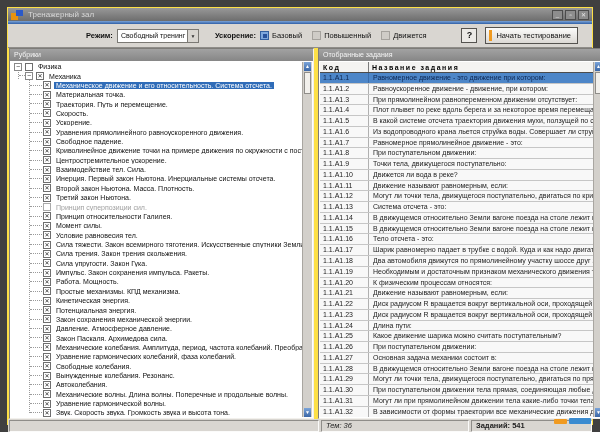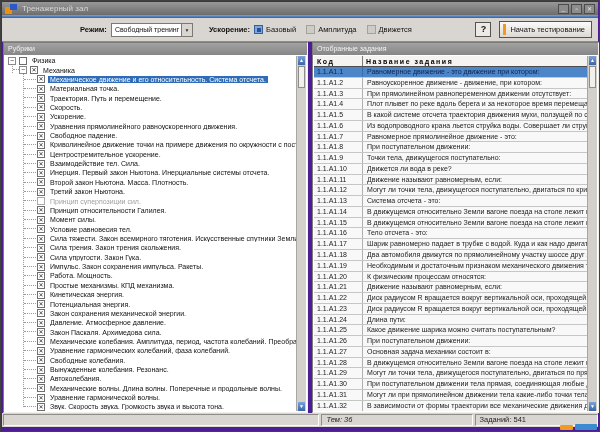--- a/index.html
+++ b/index.html
@@ -1,17 +1,17 @@
 <!DOCTYPE html>
 <html><head>
 <meta charset="utf-8">
 <style>
   * { margin:0; padding:0; box-sizing:border-box; }
   html,body { width:600px; height:432px; overflow:hidden; font-family:"Liberation Sans", sans-serif; }
-  .window { position:fixed; inset:0; background:#4c1d95; border:1px solid #404040; }
+  .window { position:fixed; inset:0; background:#fde047; border:7px solid #404040; }
 
   
   .titlebar { position:absolute; left:1px; top:1px; right:1px; height:13px;
     background:linear-gradient(#989898,#6d6d6d); display:flex; align-items:center; padding:0 3px; }
   .app-icon { width:13px; height:10px; position:relative; margin-right:4px; }
   .app-icon .o { position:absolute; left:0; top:3px; width:7px; height:7px; background:#e8920f; }
   .app-icon .b { position:absolute; left:5px; top:0; width:7px; height:6px; background:#2b59c8; }
   .title-text { color:#d8d8d8; font-size:8px; flex:1; white-space:nowrap; }
   .winbtns { display:flex; gap:2px; }
   .winbtn { width:11px; height:10px; background:#8d8d8d; border:1px solid #4c4c4c; color:#e8e8e8;
@@ -31,21 +31,21 @@
   .diff-label { margin-left:16px; }
   .diff-group { display:flex; align-items:center;text-align:right; }
   .diff-item { display:flex; align-items:center; margin-right:10px; }
   .dcb { width:9px; height:9px; border:1px solid #a5a29d; background:#cfccc7; margin-right:3px; position:relative; }
   .dcb.on { background:#7ea8dc; border-color:#33609f; }
   .dcb.on i { position:absolute; left:2px; top:2px; width:4px; height:4px; background:#27529b; }
   .tb-spacer { flex:1; }
   .help-btn { width:16px; height:15px; border:1px solid #55534f; background:#eceae6; font-weight:bold;
     font-size:9px; line-height:13px; text-align:center; margin-right:8px; }
   .start-btn { height:17px; border:1px solid #55534f; background:linear-gradient(#fbfbfa,#dcd9d4);
-    display:flex; align-items:center; padding:0 6px 0 3px; margin-right:6px; font-size:7.5px; white-space:nowrap; }
+    display:flex; align-items:center; padding:0 6px 0 3px; margin-right:14px; font-size:7.5px; white-space:nowrap; }
   .start-btn .bar { width:3px; height:11px; background:#f09a20; margin-right:4px; }
 
   
   .panel { position:absolute; top:41px; height:371px; border:1px solid #7e7c78;
     border-bottom-color:#f2f0ec; border-right-color:#f2f0ec; background:#fff; }
   .left-panel  { left:2px;  width:305px; }
   .right-panel { left:311px; width:287px; }
   .panel-header { height:12px; background:linear-gradient(#a2a2a2,#868686); color:#f4f4f4;
     font-size:7px; line-height:12px; padding-left:4px; white-space:nowrap; }
 
@@ -88,21 +88,21 @@
   .sb-top { top:0; } .sb-bottom { bottom:0; }
   .sb-thumb { position:absolute; left:1px; right:1px; top:10px; height:22px; background:#f2f0ec;
     border:1px solid #8f8d89; }
 
   
   .statusbar { position:absolute; left:1px; right:1px; top:412px; height:14px; background:#d9d6d1; display:flex; }
   .spane { height:12px; margin-top:1px; border:1px solid; border-color:#8f8d89 #fbfbfa #fbfbfa #8f8d89;
     font-size:7.5px; line-height:10px; color:#222; padding-left:4px; white-space:nowrap; overflow:hidden; }
   .sp1 { margin-left:1px; width:331px; }
   .sp2 { margin-left:2px; width:158px;font-style:italic; }
-  .sp3 { margin-left:2px; width:129px; }
+  .sp3 { margin-left:2px; width:129px;font-weight:bold; }
   .grip { position:absolute; right:2px; bottom:1px; width:40px; height:6px; }
   .grip .o { position:absolute; right:24px; bottom:0; width:13px; height:5px; background:#f09a20; border-radius:1px; }
   .grip .b { position:absolute; right:0;  bottom:0; width:22px; height:6px; background:#3a8bd0; border-radius:1px; }
 </style>
 </head>
 <body>
 
 <div class="window">
 
   <div class="titlebar">
@@ -128,21 +128,21 @@
     <span class="tb-label diff-label">Ускорение:</span>
     <span class="diff-group">
         <span class="diff-item">
           <span class="dcb on">
             <i></i>
           </span>
           <span>Базовый</span>
         </span>
         <span class="diff-item">
           <span class="dcb"></span>
-          <span>Амплитуда</span>
+          <span>Повышенный</span>
         </span>
         <span class="diff-item">
           <span class="dcb"></span>
           <span>Движется</span>
         </span>
       </span>
     <span class="tb-spacer"></span>
     <span class="help-btn">?</span>
     <span class="start-btn">
       <span class="bar"></span>

